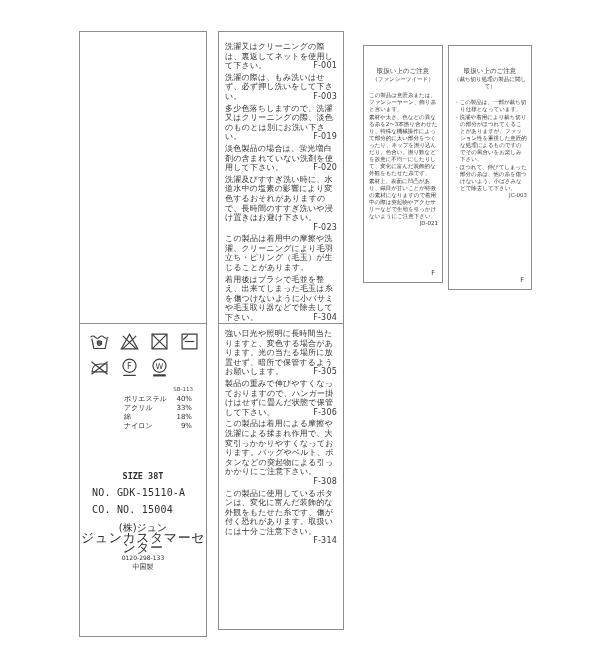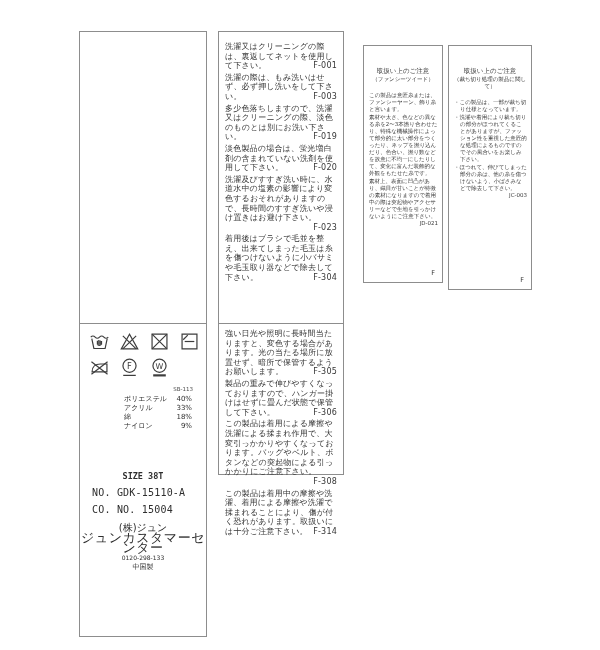--- a/index.html
+++ b/index.html
@@ -4,21 +4,21 @@
 <style>
   html,body{margin:0;padding:0;background:#ffffff;}
   .sheet{
     position:relative;width:600px;height:650px;background:#ffffff;
     font-family:"DejaVu Sans",sans-serif;color:#2e2e2e;overflow:hidden;
   }
   .tag{
     position:absolute;background:#fff;border:1px solid #8d8d8d;box-sizing:border-box;
   }
   .tag1{left:79px;top:31px;width:128px;height:606px;}
-  .tag2{left:218px;top:31px;width:126px;height:444px;}
+  .tag2{left:218px;top:31px;width:126px;height:599px;}
   .tag3{left:363px;top:45px;width:80px;height:238px;}
   .tag4{left:448px;top:45px;width:84px;height:245px;}
   .fold-line{position:absolute;top:291px;left:0;right:0;border-top:1px solid #8d8d8d;}
 
   
   .txtblock{position:absolute;left:6px;right:6px;font-size:8px;line-height:9.6px;
     letter-spacing:0.2px;color:#353535;text-align:left;}
   .t2-top{top:10px;}
   .t2-bottom{top:297px;}
   .para{margin:0 0 2px 0;overflow:hidden;}
@@ -140,28 +140,29 @@
 
   <section class="tag tag2">
     <div class="fold-line"></div>
 
     <div class="txtblock t2-top">
       <div class="para"><span>洗濯又はクリーニングの際は、裏返してネットを使用して下さい。</span><span class="code">F-001</span></div>
       <div class="para"><span>洗濯の際は、もみ洗いはせず、必ず押し洗いをして下さい。</span><span class="code">F-003</span></div>
       <div class="para"><span>多少色落ちしますので、洗濯又はクリーニングの際、淡色のものとは別にお洗い下さい。</span><span class="code">F-019</span></div>
       <div class="para"><span>淡色製品の場合は、蛍光増白剤の含まれていない洗剤を使用して下さい。</span><span class="code">F-020</span></div>
       <div class="para"><span>洗濯及びすすぎ洗い時に、水道水中の塩素の影響により変色するおそれがありますので、長時間のすすぎ洗いや浸け置きはお避け下さい。</span><span class="code">F-023</span></div>
+      <div class="para"><span>この製品は着用中の摩擦や洗濯、クリーニングにより毛羽立ち・ピリング（毛玉）が生じることがあります。</span><span class="code"></span></div>
       <div class="para"><span>着用後はブラシで毛並を整え、出来てしまった毛玉は糸を傷つけないように小バサミや毛玉取り器などで除去して下さい。</span><span class="code">F-304</span></div>
     </div>
 
     <div class="txtblock t2-bottom">
       <div class="para"><span>強い日光や照明に長時間当たりますと、変色する場合があります。光の当たる場所に放置せず、暗所で保管するようお願いします。</span><span class="code">F-305</span></div>
       <div class="para"><span>製品の重みで伸びやすくなっておりますので、ハンガー掛けはせずに畳んだ状態で保管して下さい。</span><span class="code">F-306</span></div>
       <div class="para"><span>この製品は着用による摩擦や洗濯による揉まれ作用で、大変引っかかりやすくなっております。バッグやベルト、ボタンなどの突起物による引っかかりにご注意下さい。</span><span class="code">F-308</span></div>
-      <div class="para"><span>この製品は着用中の摩擦や洗濯、着用による摩擦や洗濯で揉まれることにより、傷が付く恐れがあります。取扱いには十分ご注意下さい。</span><span class="code">F-314</span></div>
+      <div class="para"><span>この製品に使用しているボタンは、変化に富んだ装飾的な外観をもたせた糸です、傷が付く恐れがあります。取扱いには十分ご注意下さい。</span><span class="code">F-314</span></div>
     </div>
   </section>
 
   <section class="tag tag3">
     <div class="tag-title">取扱い上のご注意</div>
     <div class="tag-subtitle">（ファンシーツイード）</div>
     <div class="smallbody">
       <div class="sp"><span>この製品は意匠糸または、ファンシーヤーン、飾り糸と言います。</span></div>
       <div class="sp"><span>素材や太さ、色などの異なる糸を2〜3本撚り合わせたり、特殊な機械操作によって部分的に太い部分をつくったり、ネップを撚り込んだり、色合い、撚り数などを故意に不均一にしたりして、変化に富んだ装飾的な外観をもたせた糸です。</span></div>
       <div class="sp"><span>素材上、表面に凹凸があり、織目が甘いことが特徴の素材になりますので着用中の際は突起物やアクセサリーなどで生地を引っかけないようにご注意下さい。</span><span class="code">JD-021</span></div>

